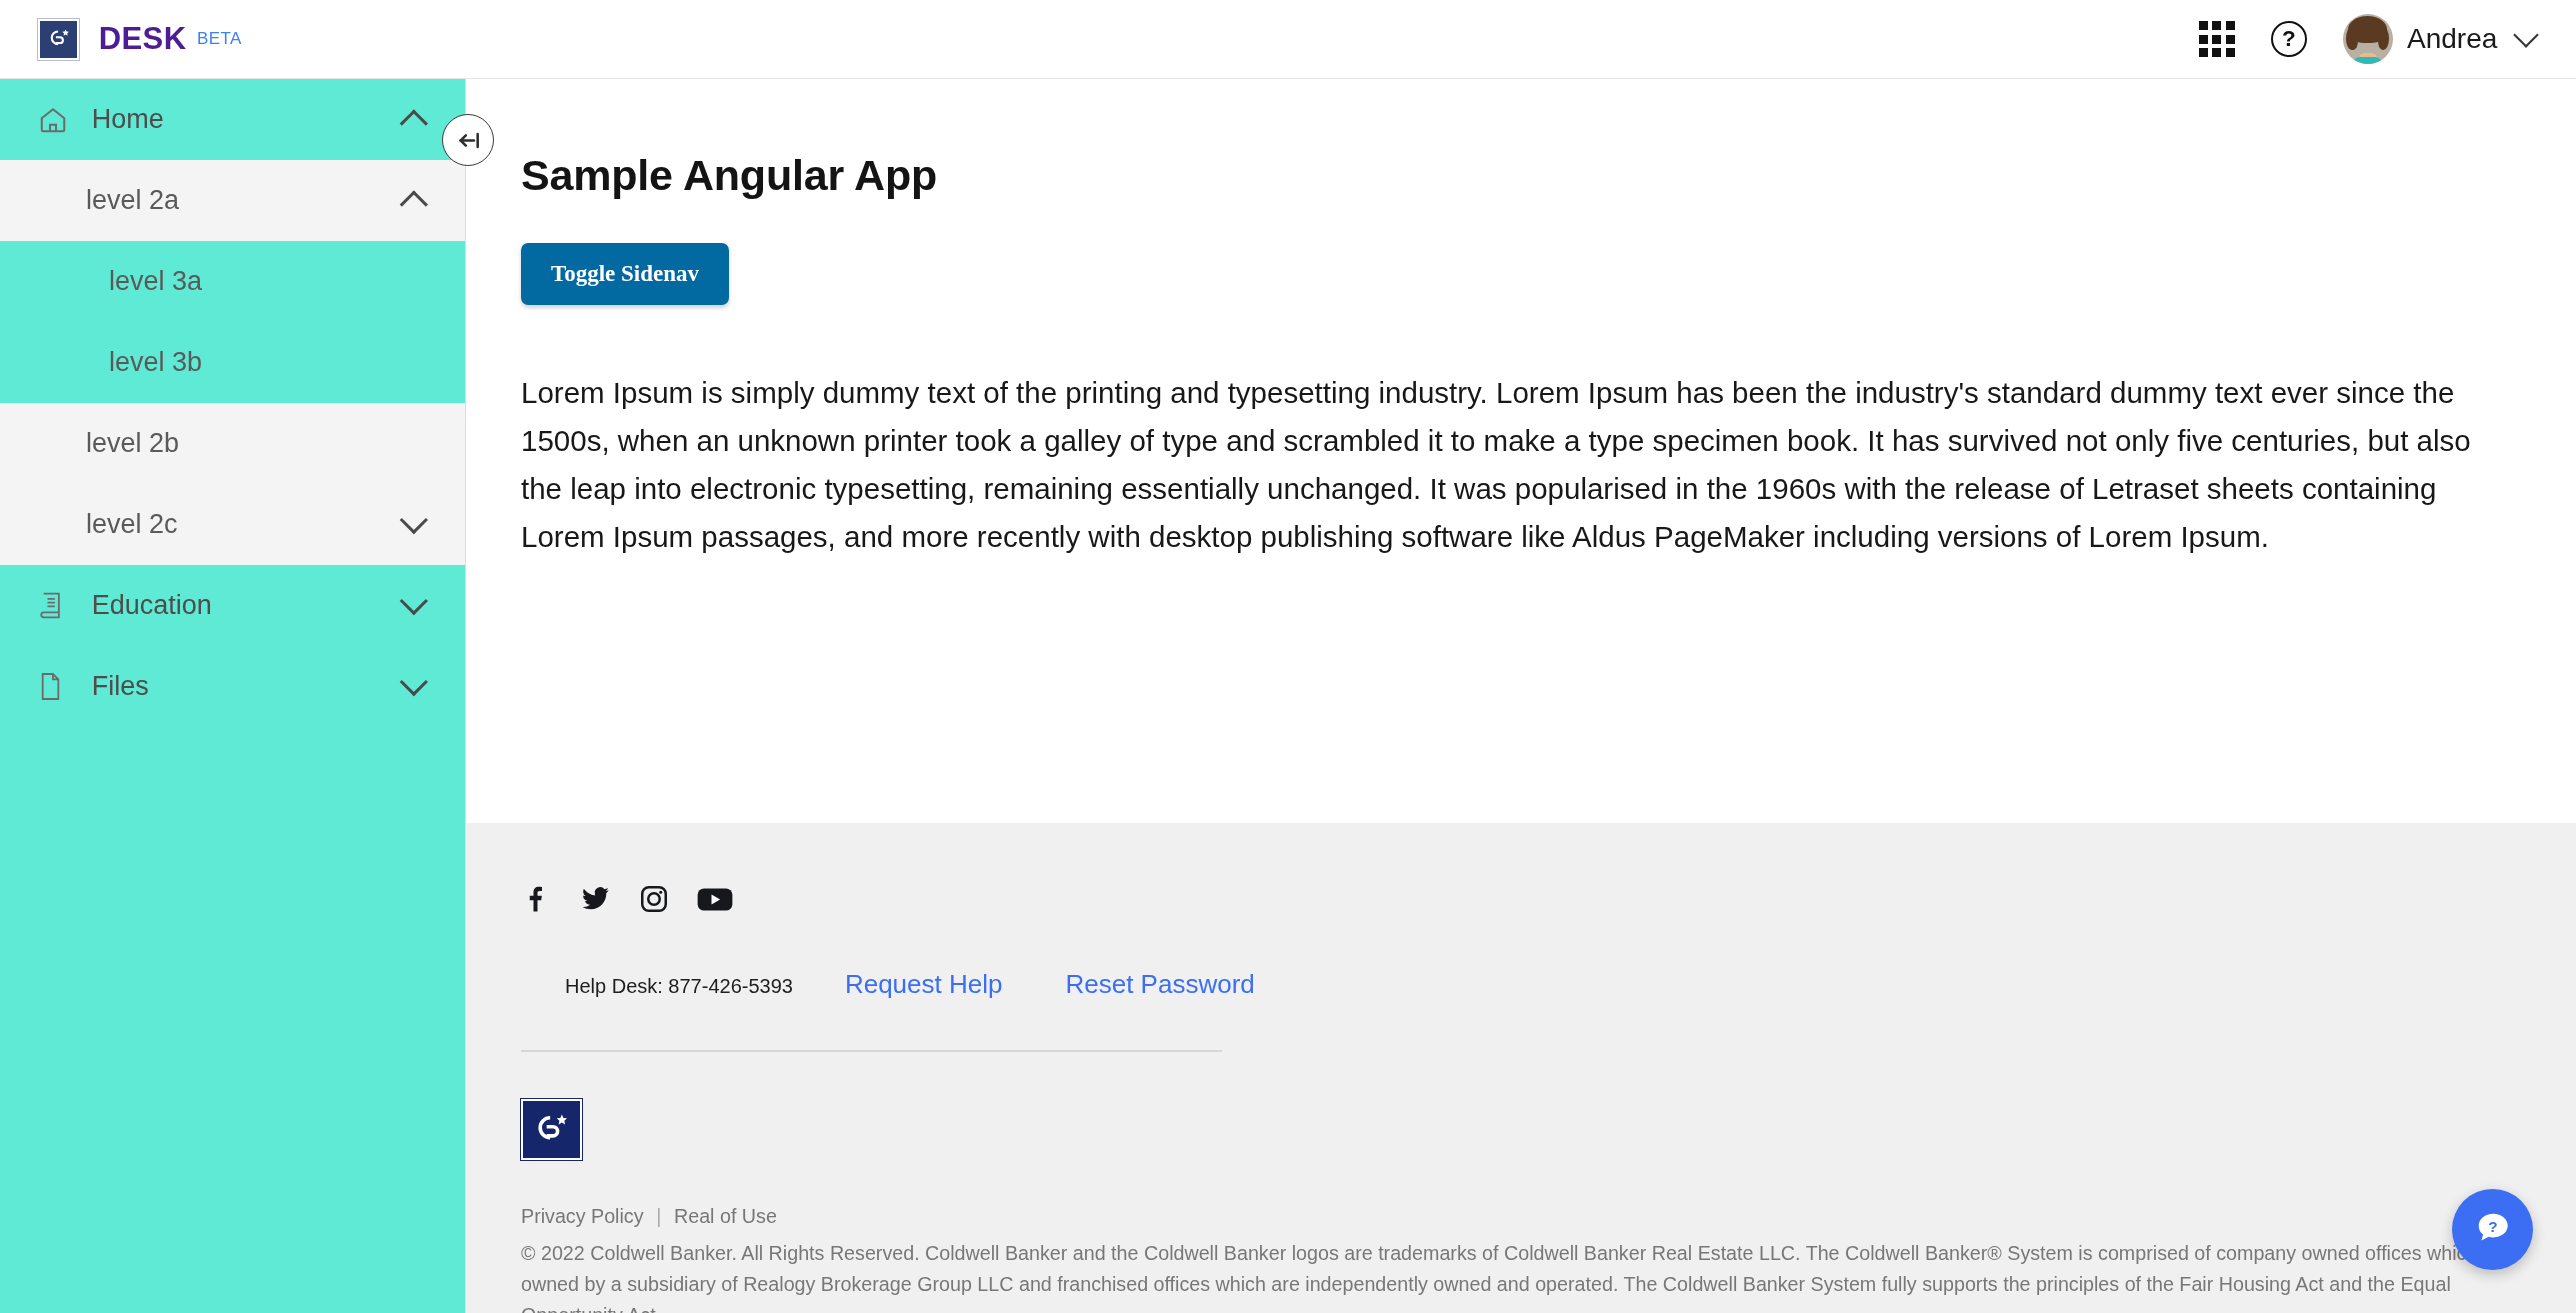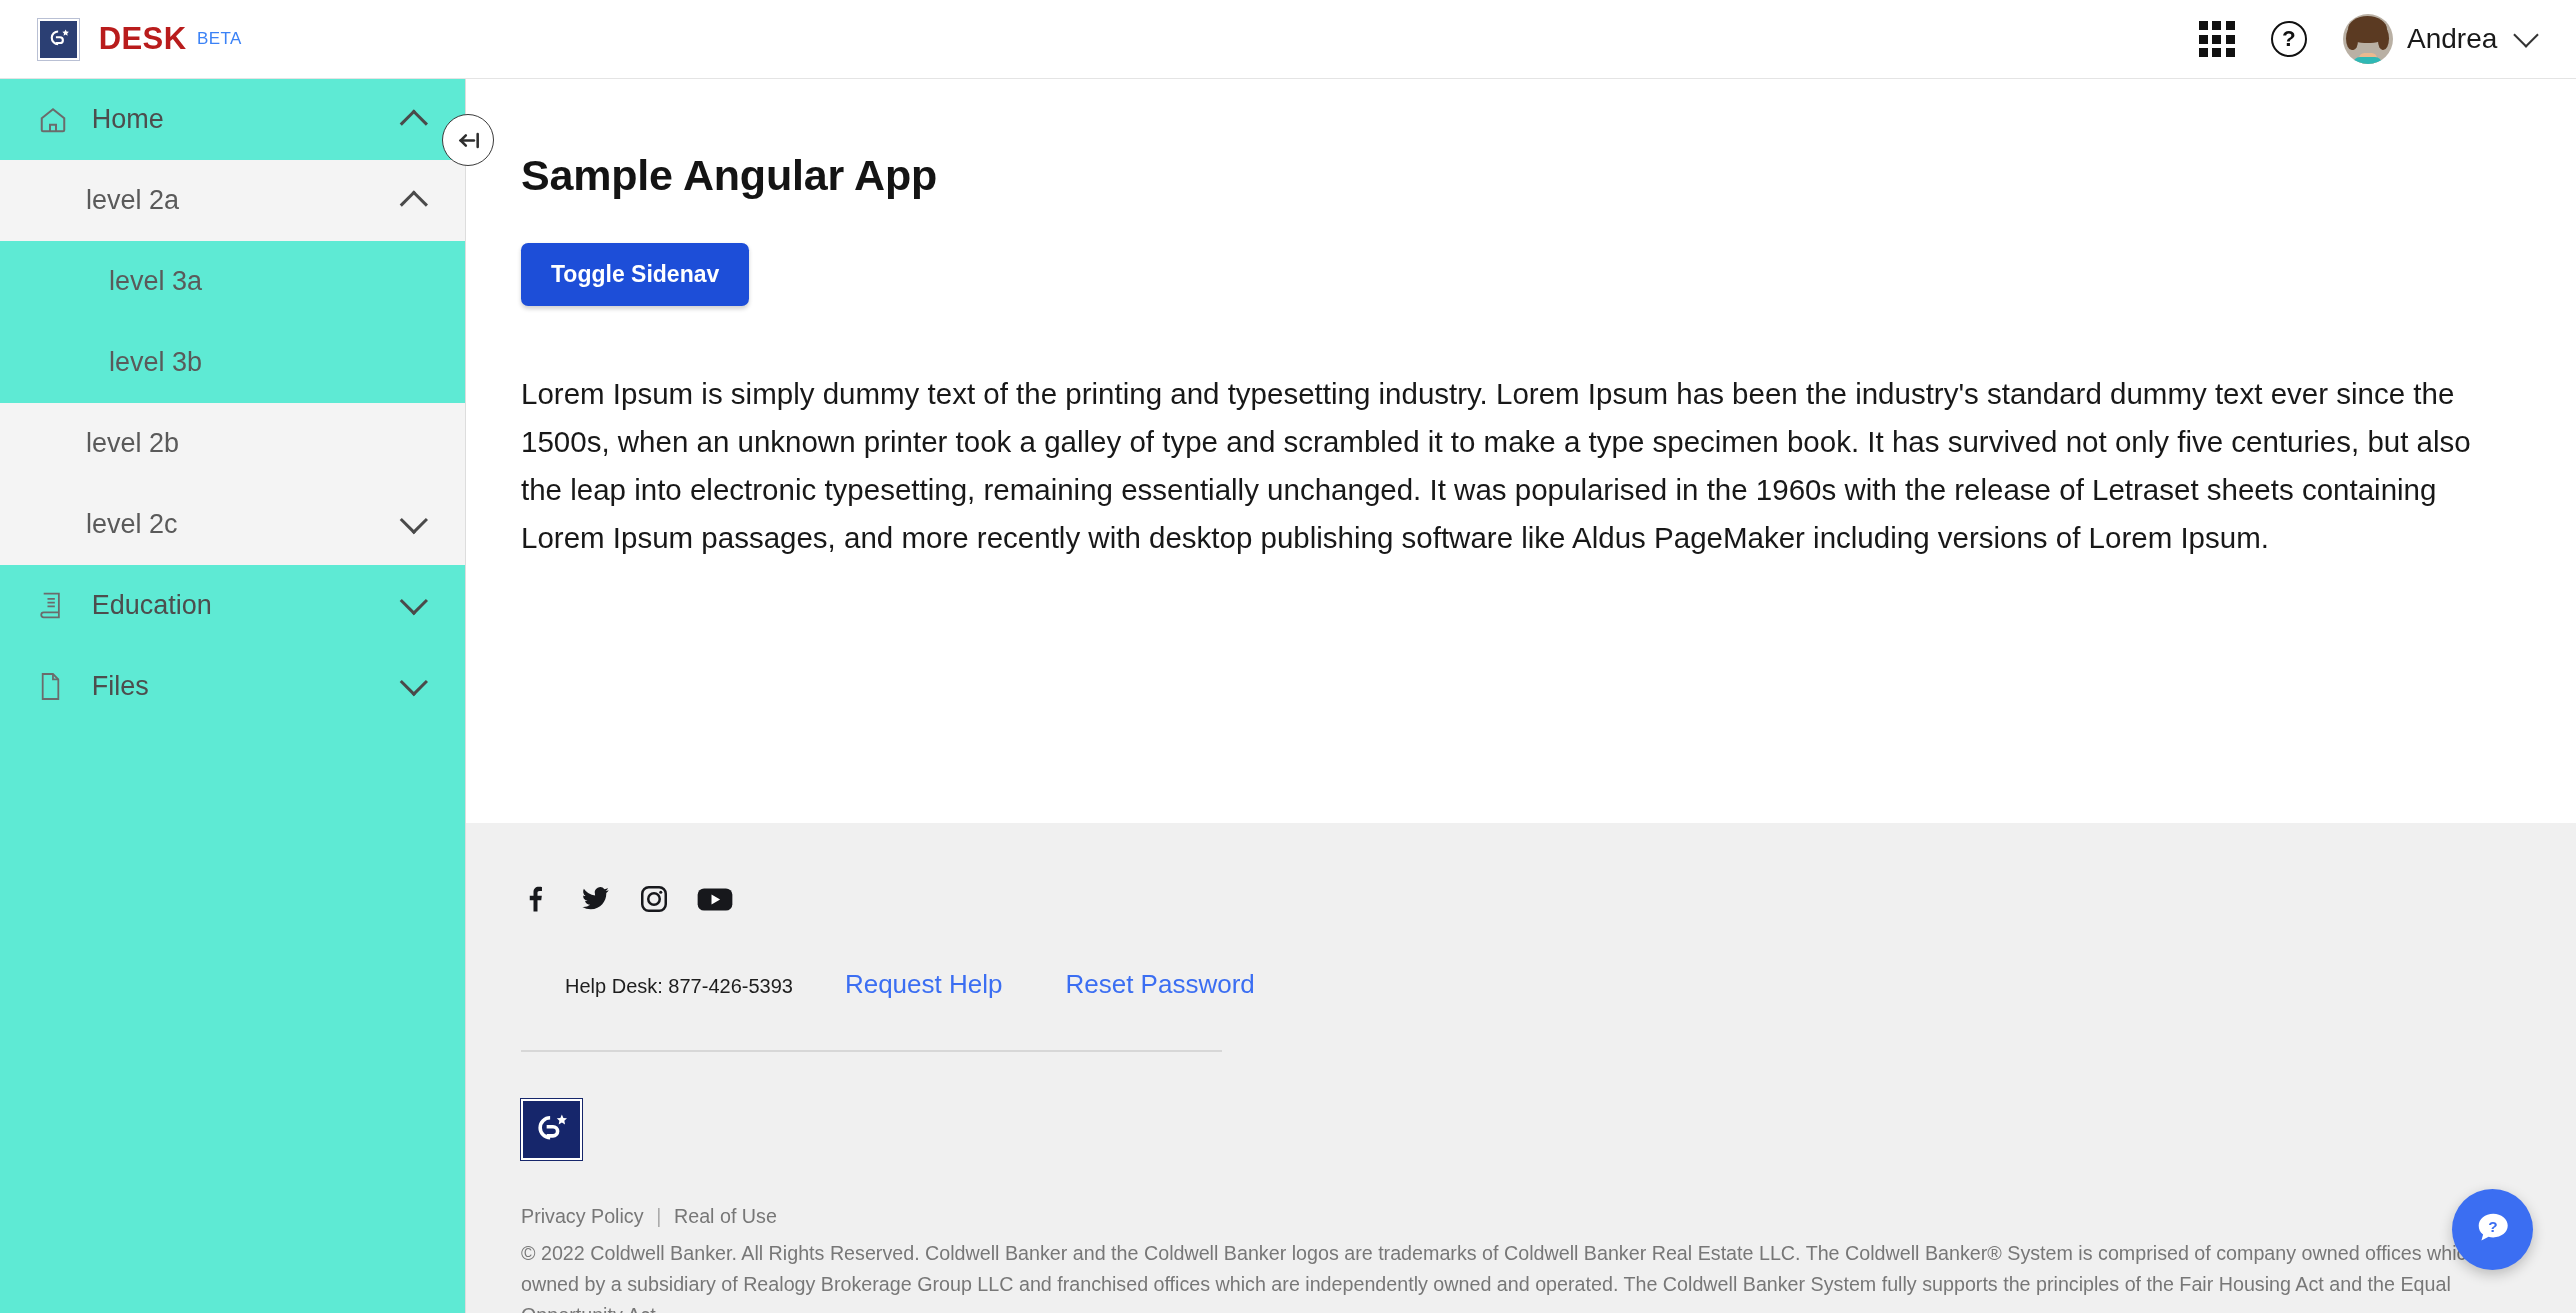--- a/index.html
+++ b/index.html
@@ -24,21 +24,21 @@
     width: 41px; height: 41px;
     background: #2b3f73;
     border: 2.7px solid #fff;
     outline: 0.9px solid #b9c0d4;
     display: flex; align-items: center; justify-content: center;
     position: relative;
   }
   .cb-logo-sq svg { display:block; }
   .brand-name {
     font-size: 31px; font-weight: 700; letter-spacing: 0.4px;
-    color: #b91c1c; margin-left: 19.7px;
+    color: #4c1d95; margin-left: 19.7px;
   }
   .brand-beta {
     font-size: 17px; font-weight: 400; color: #3b82f6;
     margin-left: 10.7px; letter-spacing: 0.4px;
   }
   .header-title {
     position: absolute; left: 0; right: 0; text-align: center;
     font-size: 28px; color: #1a1a1a; font-weight: 400;
     pointer-events: none;
   }
@@ -120,22 +120,22 @@
     width: 2110px; height: 1234px;
     background: #ffffff; overflow: hidden;
   }
   .content-body { padding: 72px 55px 0 55px; min-height: 744px; }
   .page-h1 {
     font-size: 43px; font-weight: 700; color: #141414;
     letter-spacing: -0.2px;
   }
   .toggle-btn {
     margin-top: 43px;
-    background: #1d4ed8; color: #fff; border: none;
-    font-size: 23px; font-weight: 700; font-family: Liberation Sans, sans-serif;
+    background: #0369a1; color: #fff; border: none;
+    font-size: 23px; font-weight: 700; font-family: Liberation Serif, serif;
     padding: 18px 30px; border-radius: 7.2px; cursor: pointer;
     box-shadow: 0 2.7px 4.5px rgba(0,0,0,.18);
   }
   .lorem {
     margin-top: 64px; font-size: 29.5px; line-height: 1.63;
     color: #181818; max-width: 1987px;
   }
 
   
   .footer {

